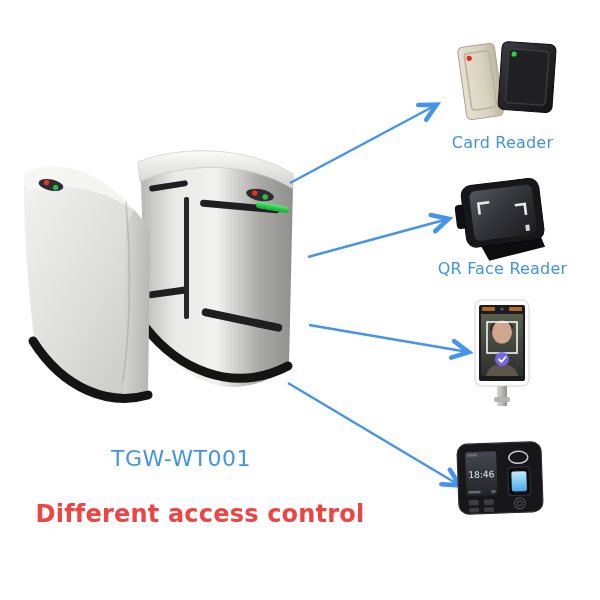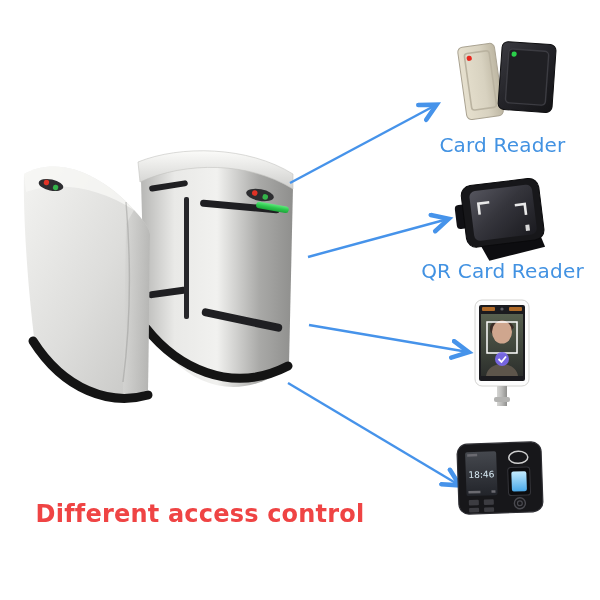--- a/index.html
+++ b/index.html
@@ -3,21 +3,21 @@
 <meta charset="utf-8">
 <style>
   html,body{margin:0;padding:0;background:#fff;}
   #canvas{
     position:relative;width:600px;height:600px;background:#ffffff;
     font-family:"DejaVu Sans","Liberation Sans",sans-serif;overflow:hidden;
   }
   .abs{position:absolute;}
   .dev-label{
     position:absolute;width:100%;text-align:center;
-    color:#4292e2;font-size:20px;line-height:1.2;letter-spacing:.2px;
+    color:#4292e2;font-size:16px;line-height:1.2;letter-spacing:.2px;
   }
   .right-col{position:absolute;left:420px;top:0;width:165px;height:600px;}
   #model-label{
     position:absolute;left:36px;top:446px;width:290px;text-align:center;
     color:#4594e4;font-size:22px;letter-spacing:.5px;
   }
   #tagline-label{
     position:absolute;left:10px;top:500px;width:380px;text-align:center;
     color:#ef4444;font-size:24px;font-weight:bold;letter-spacing:.2px;
   }
@@ -145,21 +145,21 @@
       <g transform="rotate(-7 57 42)">
         <path d="M32,66 L92,60 L97,78 L40,85 Z" fill="#0d0d10"></path>
         <rect x="12" y="26" width="13" height="24" rx="4" fill="#101014"></rect>
         <rect x="20" y="8" width="78" height="62" rx="10" fill="#17171a" stroke="#0a0a0c" stroke-width="1"></rect>
         <rect x="28" y="14" width="63" height="50" rx="6" fill="url(#gGlass)"></rect>
         <polyline points="36,38 36,27 47,27" fill="none" stroke="#e9e9e9" stroke-width="2.6"></polyline>
         <polyline points="72,33 82,33 82,44" fill="none" stroke="#e9e9e9" stroke-width="2.6"></polyline>
         <rect x="80" y="54" width="4" height="6" fill="#d8d8d8"></rect>
       </g>
     </svg>
-    <div class="dev-label" style="top:259px">QR Card Reader</div>
+    <div class="dev-label" style="top:259px">QR Face Reader</div>
 
     <svg class="abs" style="left:46px;top:298px" width="72" height="116" viewBox="0 0 72 116">
       <defs>
         <linearGradient id="gPhoto" x1="0" y1="0" x2="0" y2="1">
           <stop offset="0" stop-color="#57604f"></stop>
             <stop offset="1" stop-color="#2c2f2c"></stop>
         </linearGradient>
         <linearGradient id="gPole" x1="0" y1="0" x2="1" y2="0">
           <stop offset="0" stop-color="#d5d5d3"></stop>
             <stop offset=".5" stop-color="#b9b9b7"></stop>
@@ -206,15 +206,16 @@
         <rect x="18" y="61" width="10" height="5.5" rx="1" fill="#3c3c41"></rect>
         <rect x="33" y="61" width="10" height="5.5" rx="1" fill="#3c3c41"></rect>
         <rect x="18" y="69" width="10" height="4.5" rx="1" fill="#3c3c41"></rect>
         <rect x="33" y="69" width="10" height="4.5" rx="1" fill="#3c3c41"></rect>
         <circle cx="69" cy="66" r="5.5" fill="none" stroke="#4a4a50" stroke-width="1.4"></circle>
         <circle cx="69" cy="66" r="2.4" fill="none" stroke="#4a4a50" stroke-width="1.2"></circle>
       </g>
     </svg>
   </div>
 
+  <div id="model-label">TGW-WT001</div>
   <div id="tagline-label">Different access control</div>
 
 </div>
 
 </body></html>

